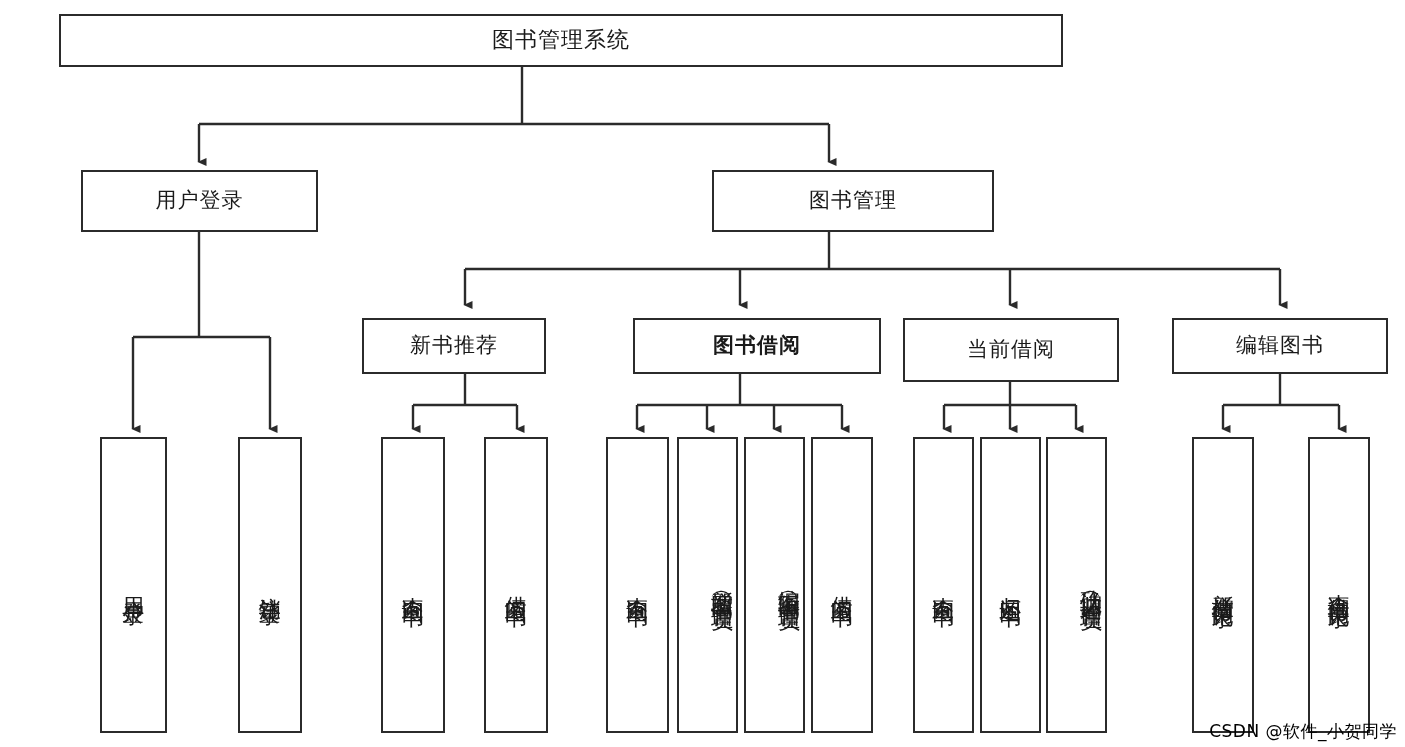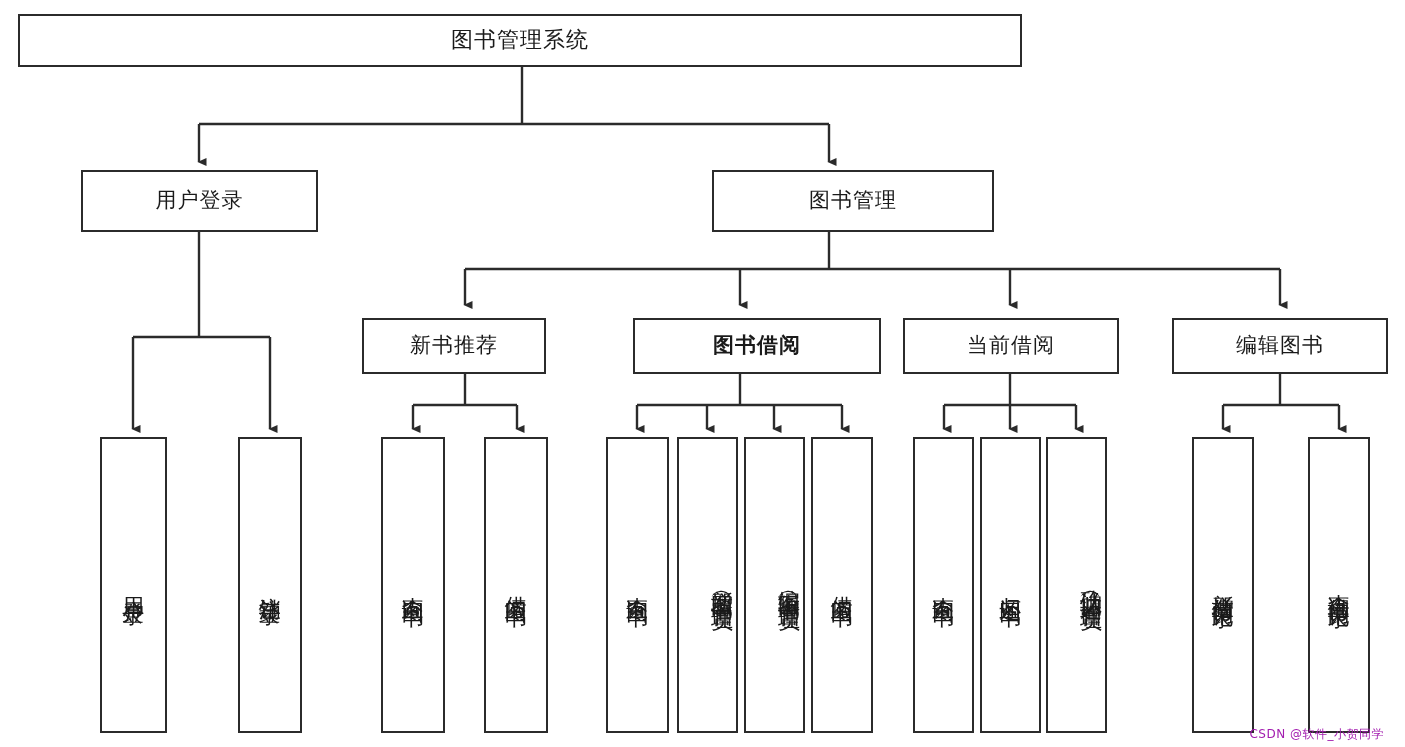--- a/index.html
+++ b/index.html
@@ -34,20 +34,21 @@
     justify-content: center;
     color: #1a1a1a;
   }
   .node-h {
     font-size: 21px;
     letter-spacing: 1px;
     line-height: 1.2;
   }
   .node-root {
     font-size: 22px;
+    margin-left: 41px;
   }
   .node-v {
     writing-mode: vertical-rl;
     text-orientation: upright;
     align-items: flex-start;
     justify-content: center;
     font-size: 22px;
     line-height: 1.25;
     letter-spacing: 3px;
     padding-top: 4px;
@@ -57,24 +58,24 @@
   .node-v.center-v {
     align-items: center;
   }
   .vtext {
     writing-mode: vertical-rl;
     text-orientation: upright;
     white-space: nowrap;
   }
   .watermark {
     position: absolute;
-    right: 21px;
+    right: 8px;
     bottom: 4px;
-    font-size: 12px;
-    color: #a21caf;
+    font-size: 17px;
+    color: #000000;
     letter-spacing: 0.5px;
     white-space: nowrap;
   }
 </style>
 </head>
 <body>
 
 <div id="canvas">
 
   <svg id="wires" viewBox="0 0 1405 747">
@@ -139,21 +140,21 @@
   <div class="node node-h" style="left:712px; top:170px; width:282px; height:62px;">
     <span>图书管理</span>
   </div>
 
   <div class="node node-h" style="left:362px; top:318px; width:184px; height:56px;">
     <span>新书推荐</span>
   </div>
   <div class="node node-h" style="left:633px; top:318px; width:248px; height:56px;font-weight:bold;">
     <span>图书借阅</span>
   </div>
-  <div class="node node-h" style="left:903px; top:318px; width:216px; height:56px;">
+  <div class="node node-h" style="left:903px; top:318px; width:216px; height:64px;">
     <span>当前借阅</span>
   </div>
   <div class="node node-h" style="left:1172px; top:318px; width:216px; height:56px;">
     <span>编辑图书</span>
   </div>
 
   <div class="node node-v center-v" style="left:100px; top:437px; width:67px; height:296px;">
     <span class="vtext">用户登录</span>
   </div>
   <div class="node node-v center-v" style="left:238px; top:437px; width:64px; height:296px;">

